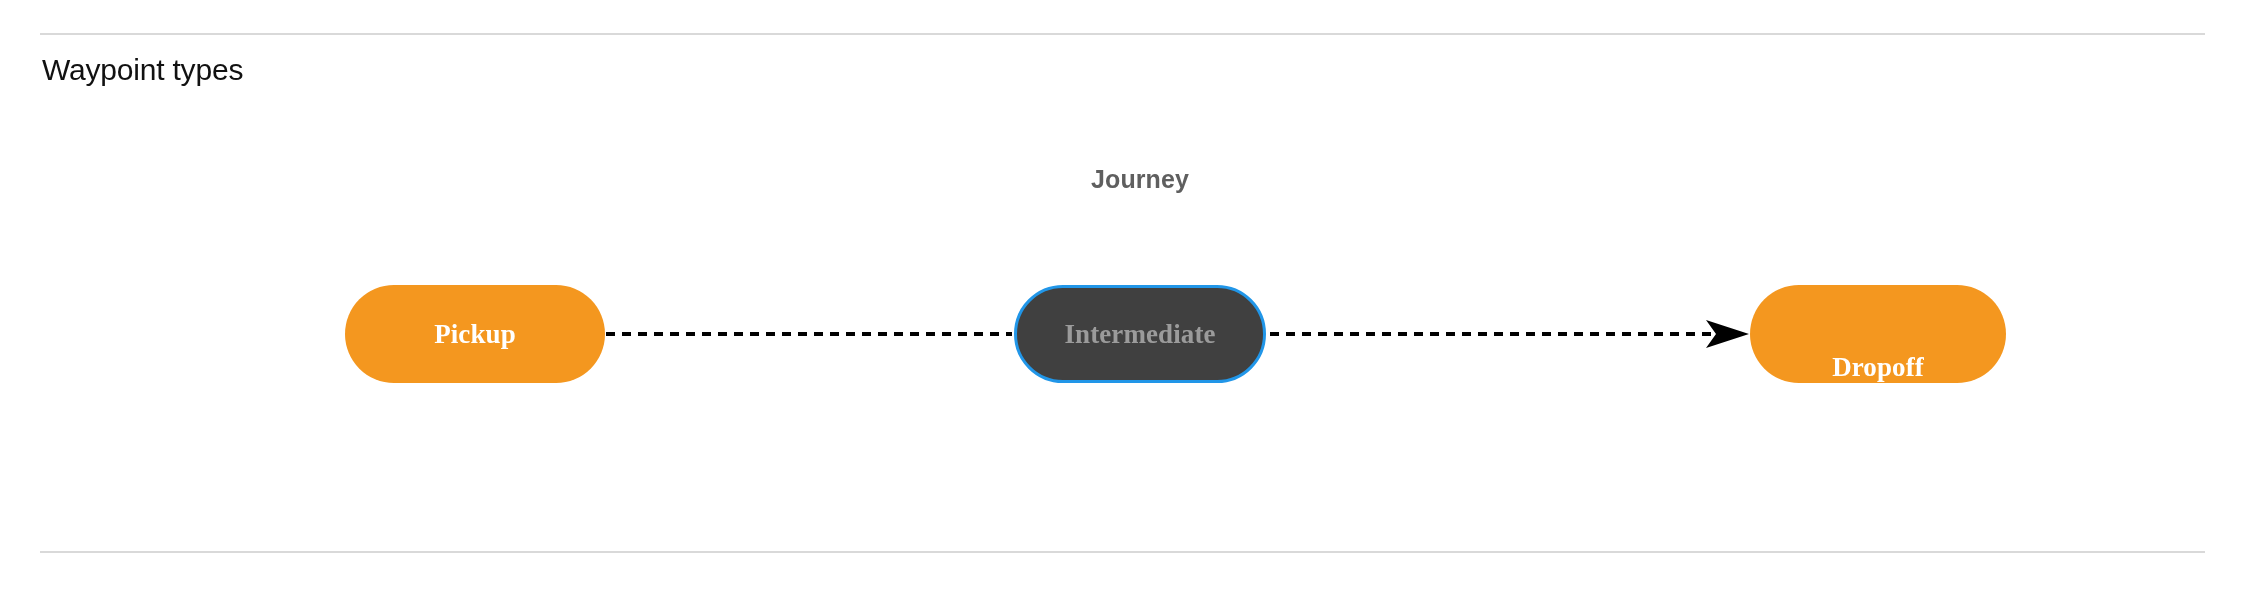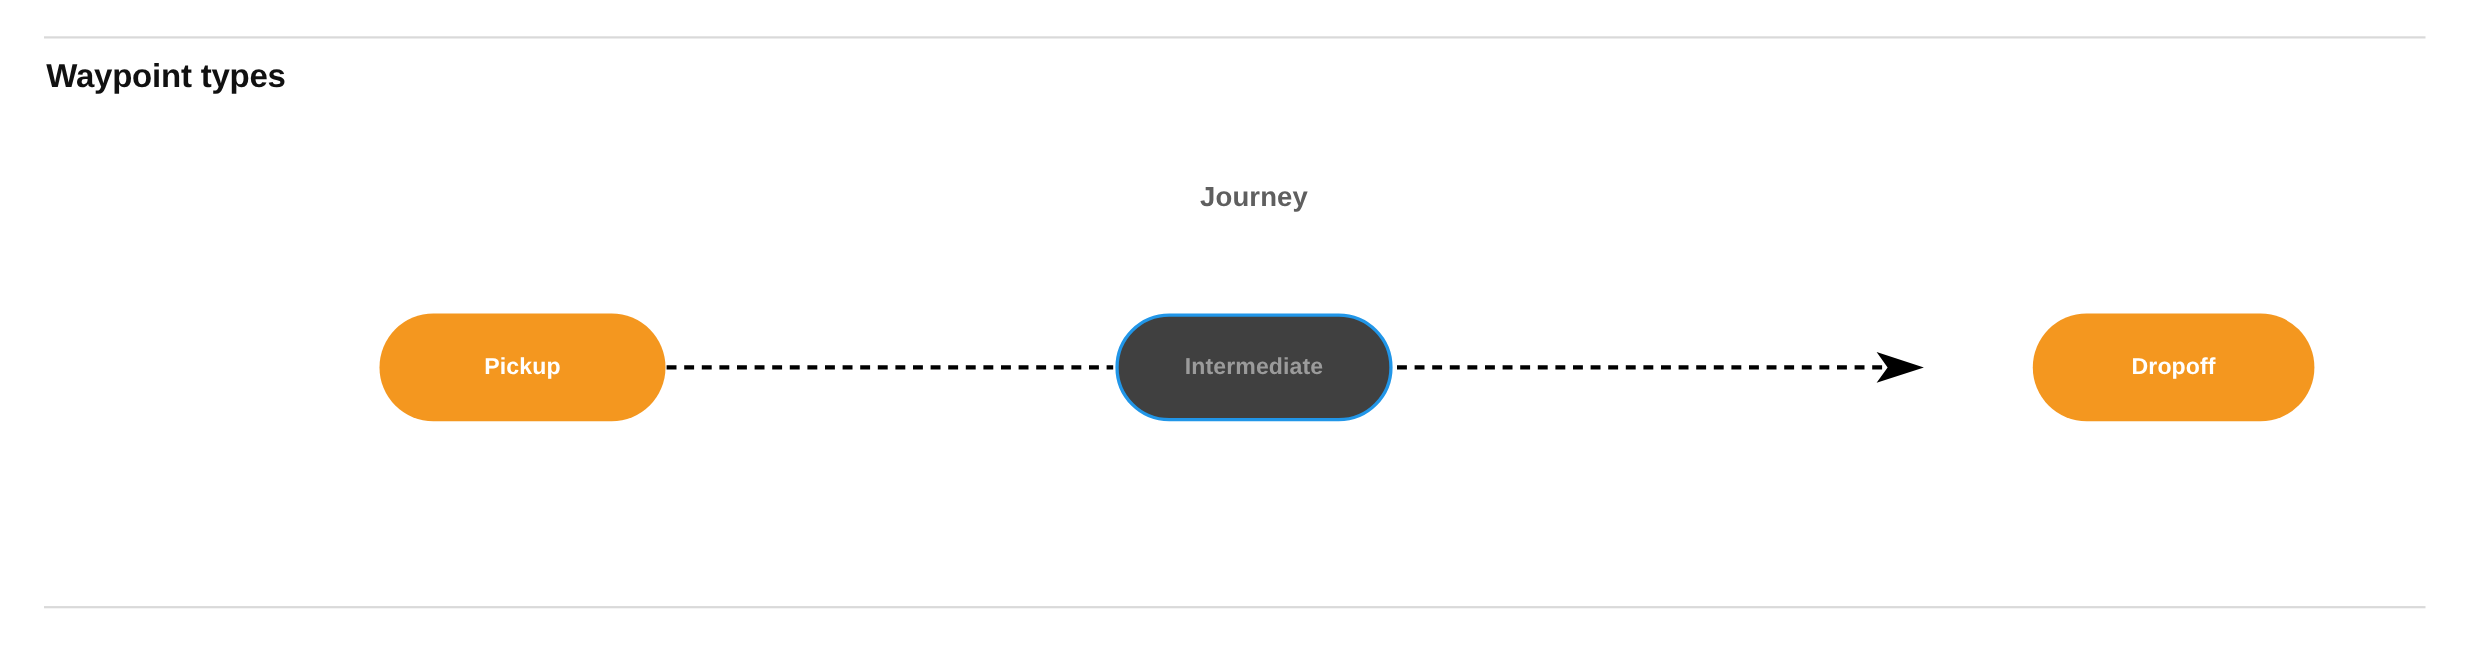--- a/index.html
+++ b/index.html
@@ -31,21 +31,21 @@
   }
   .divider.top    { top: 33px; }
   .divider.bottom { top: 551px; }
 
   
   .section-title {
     position: absolute;
     left: 42px;
     top: 52px;
     font-size: 30px;
-    font-weight: bold;
+    font-weight: normal;
     color: #111111;
     letter-spacing: -0.2px;
     line-height: 36px;
     white-space: nowrap;
   }
 
   
   .diagram {
     position: absolute;
     left: 0;
@@ -69,42 +69,43 @@
 
   
   .node {
     position: absolute;
     height: 98px;
     border-radius: 49px;
     display: flex;
     align-items: center;
     justify-content: center;
     box-sizing: border-box;
-    font-size: 21px;
+    font-size: 27px;
     font-weight: bold;
     letter-spacing: 0.1px;
     white-space: nowrap;
     top: 285px;
+    font-family: Liberation Serif, serif;
   }
 
   .node.filled {
     background: #f4971f;
     color: #ffffff;
     border: none;
   }
 
   .node.outlined {
     background: #404040;
     color: #9b9b9b;
     border: 3px solid #2196e8;
   }
 
   .node-pickup       { left: 345px;  width: 260px; }
   .node-intermediate { left: 1014px; width: 252px; }
-  .node-dropoff      { left: 1848px; width: 256px; }
+  .node-dropoff      { left: 1750px; width: 256px; align-items: flex-end; }
 
   
   .edges {
     position: absolute;
     left: 0;
     top: 0;
     width: 2245px;
     height: 592px;
     pointer-events: none;
   }

